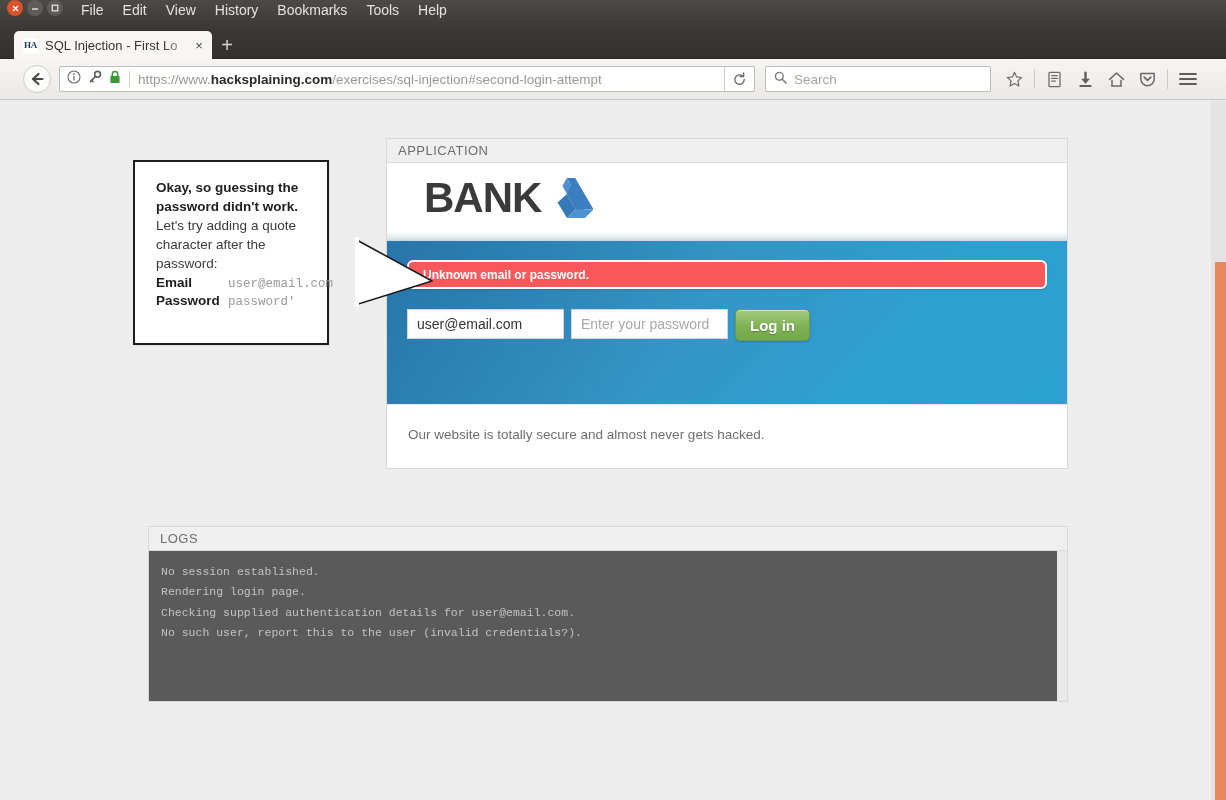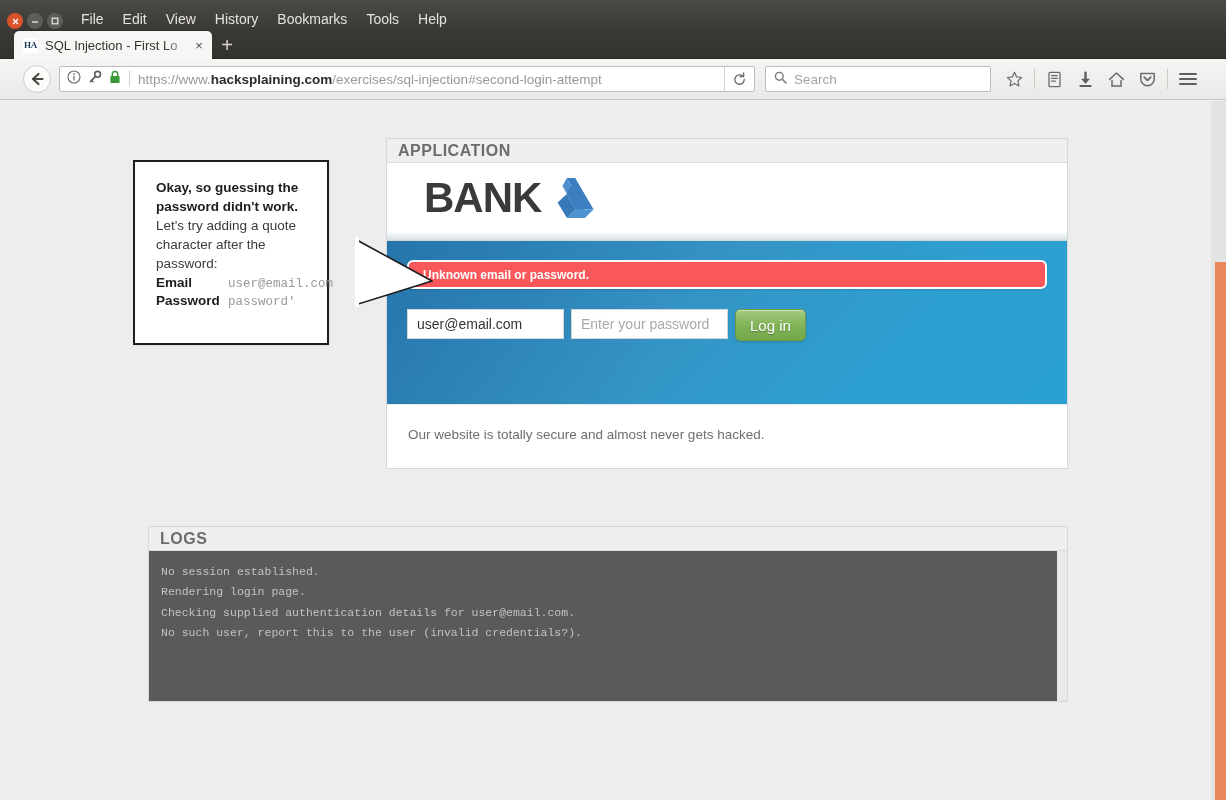--- a/index.html
+++ b/index.html
@@ -9,21 +9,21 @@
     background: #ededed;
     overflow: hidden;
   }
 
   
   #browser-window { width: 1226px; height: 800px; position: relative; }
 
   #titlebar {
     height: 29px;
     background: linear-gradient(to bottom, #4c4a47 0%, #3b3936 100%);
-    display: flex; align-items: flex-end;
+    display: flex; align-items: flex-start;
     padding-left: 7px;
     position: relative;
   }
   .win-buttons { display: flex; gap: 4px; align-items: center; }
   .win-btn {
     width: 16px; height: 16px; border-radius: 50%;
     display: flex; align-items: center; justify-content: center;
     font-size: 9px; color: #f2f2f2; line-height: 1;
   }
   .win-btn.close { background: #d8532a; }
@@ -155,21 +155,21 @@
     width: 682px;
     background: #fff;
     border: 1px solid #d8d8d8;
   }
   .panel-head {
     height: 24px; background: #efefef;
     border-bottom: 1px solid #dcdcdc;
     display: flex; align-items: center; padding-left: 11px;
   }
   .panel-head-label {
-    font-size: 16px; letter-spacing: 0.5px; color: #6d6d6d; font-weight: bold;
+    font-size: 13px; letter-spacing: 0.5px; color: #6d6d6d; font-weight: normal;
   }
 
   #bank-logo-area {
     height: 69px; background: #fff;
     display: flex; align-items: center; padding-left: 37px;
   }
   #bank-wordmark {
     font-size: 42px; font-weight: bold; color: #3a3a3a;
     letter-spacing: -1px; line-height: 1;
     font-family: "Liberation Sans", sans-serif;
@@ -219,21 +219,21 @@
     outline: none;
   }
   #email-field { width: 157px; }
   #password-field { width: 157px; }
   .login-input::placeholder { color: #a9a9a9; }
   #login-button {
     height: 32px; padding: 0 14px;
     border: 1px solid #6d9b4a;
     border-radius: 5px;
     background: linear-gradient(to bottom, #a4cb7e 0%, #7fb254 55%, #73a84a 100%);
-    color: #fff; font-size: 15px; font-weight: normal;
+    color: #fff; font-size: 15px; font-weight: bold;
     text-shadow: 0 1px 1px rgba(0,0,0,.3);
     box-shadow: inset 0 1px 0 rgba(255,255,255,.45), 0 1px 2px rgba(0,0,0,.2);
     font-family: "Liberation Sans", sans-serif;
     cursor: pointer;
   }
 
   #trust-section {
     background: #fff;
     padding: 22px 0 26px 21px;
     border-top: 1px solid #e9e9e9;

